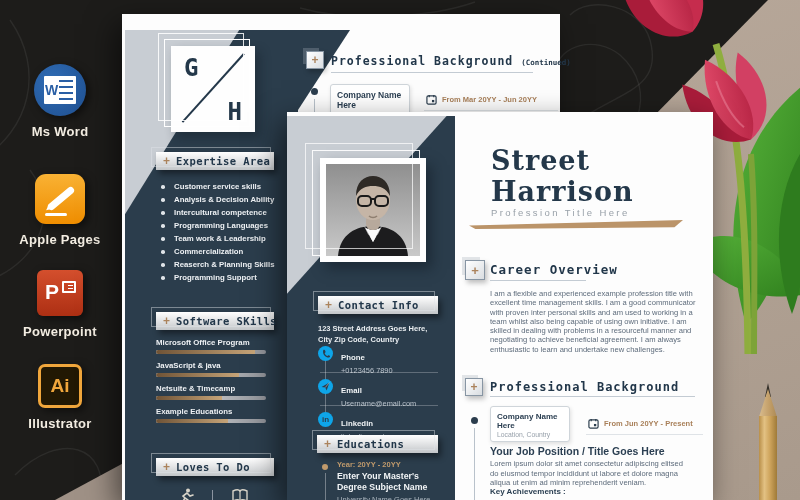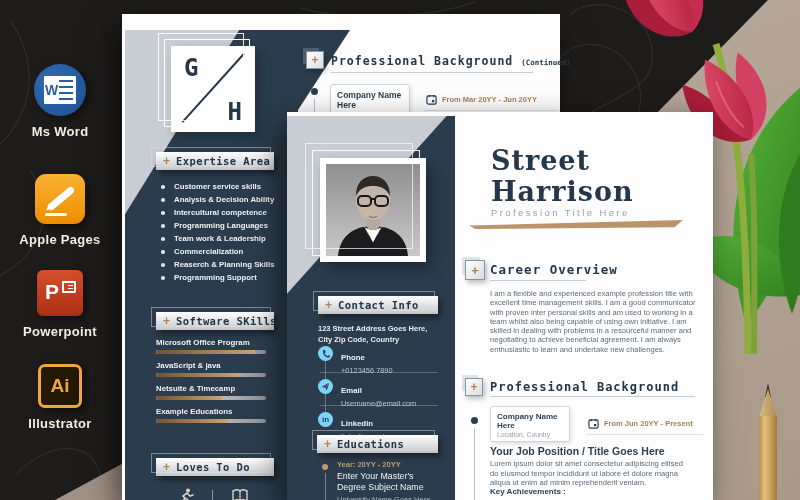--- a/index.html
+++ b/index.html
@@ -86,29 +86,29 @@
   
   .page1{left:287px;top:112px;width:426px;height:388px;z-index:6;}
   .p1-side{position:absolute;left:0;top:4px;width:168px;height:384px;background:#2b3d4c;}
   .p1-gray{position:absolute;left:0;top:0;width:100%;height:282px;background:#c8cdd3;clip-path:polygon(0 0,95% 0,0 63%);}
   .photo-frame{position:absolute;left:33px;top:42px;width:106px;height:104px;background:#fff;box-shadow:6px 7px 12px rgba(15,25,35,.5);}
   .photo-frame:before{content:"";position:absolute;left:-8px;top:-8px;width:100%;height:100%;border:1px solid rgba(255,255,255,.9);pointer-events:none;}
   .photo-frame:after{content:"";position:absolute;left:-15px;top:-15px;width:100%;height:100%;border:1px solid rgba(255,255,255,.7);pointer-events:none;}
   .photo{position:absolute;inset:6px;overflow:hidden;}
   .addr{position:absolute;left:31px;top:208px;width:124px;color:#e9edf0;font-size:7.5px;font-weight:bold;line-height:10.5px;}
   .crow{position:absolute;left:31px;width:124px;display:flex;}
-  .crow .cico{flex:0 0 15px;height:15px;border-radius:50%;background:#7dd3fc;display:flex;align-items:center;justify-content:center;margin-right:8px;}
+  .crow .cico{flex:0 0 15px;height:15px;border-radius:50%;background:#0ea5e9;display:flex;align-items:center;justify-content:center;margin-right:8px;}
   .crow .lbl{color:#f0f3f5;font-size:7.8px;font-weight:bold;line-height:9px;}
   .crow .val{color:#b9c2cb;font-size:7.4px;margin-top:2px;white-space:nowrap;}
   .csep{position:absolute;left:33px;width:118px;height:1px;background:rgba(255,255,255,.25);}
   .cvline{position:absolute;left:38px;width:1px;background:rgba(255,255,255,.3);}
   .edu-dot{position:absolute;left:35px;top:348px;width:6px;height:6px;border-radius:50%;background:#c09a6c;}
   .edu-vline{position:absolute;left:37.5px;top:357px;height:31px;width:1px;background:rgba(255,255,255,.35);}
   .edu-year{position:absolute;left:50px;top:344px;color:#c09a6c;font-size:7.5px;font-weight:bold;}
-  .edu-degree{position:absolute;left:50px;top:355px;width:100px;color:#f0f3f5;font-size:8.8px;font-weight:normal;line-height:11px;}
+  .edu-degree{position:absolute;left:50px;top:355px;width:100px;color:#f0f3f5;font-size:8.8px;font-weight:bold;line-height:11px;}
   .edu-univ{position:absolute;left:50px;top:379px;color:#a9b3bc;font-size:7.5px;}
   .p1-main{position:absolute;left:168px;top:0;right:0;bottom:0;}
   .name{position:absolute;left:36px;font-family:"DejaVu Serif",serif;font-weight:bold;font-size:27px;color:#24384a;letter-spacing:1px;white-space:nowrap;}
   .profession{position:absolute;left:36px;top:95px;color:#99a1a9;font-size:9.5px;letter-spacing:2.4px;white-space:nowrap;}
   .brush{position:absolute;left:14px;top:108px;width:214px;height:9px;background:#bb9469;clip-path:polygon(0 62%,100% 0,96% 80%,3% 100%);}
   .jobtitle{position:absolute;left:35px;top:333px;font-size:10.5px;font-weight:bold;color:#2b3f52;white-space:nowrap;}
   .keyach{position:absolute;left:35px;top:375px;font-size:8px;font-weight:bold;color:#2b3f52;}
 </style>
 </head>
 <body>

